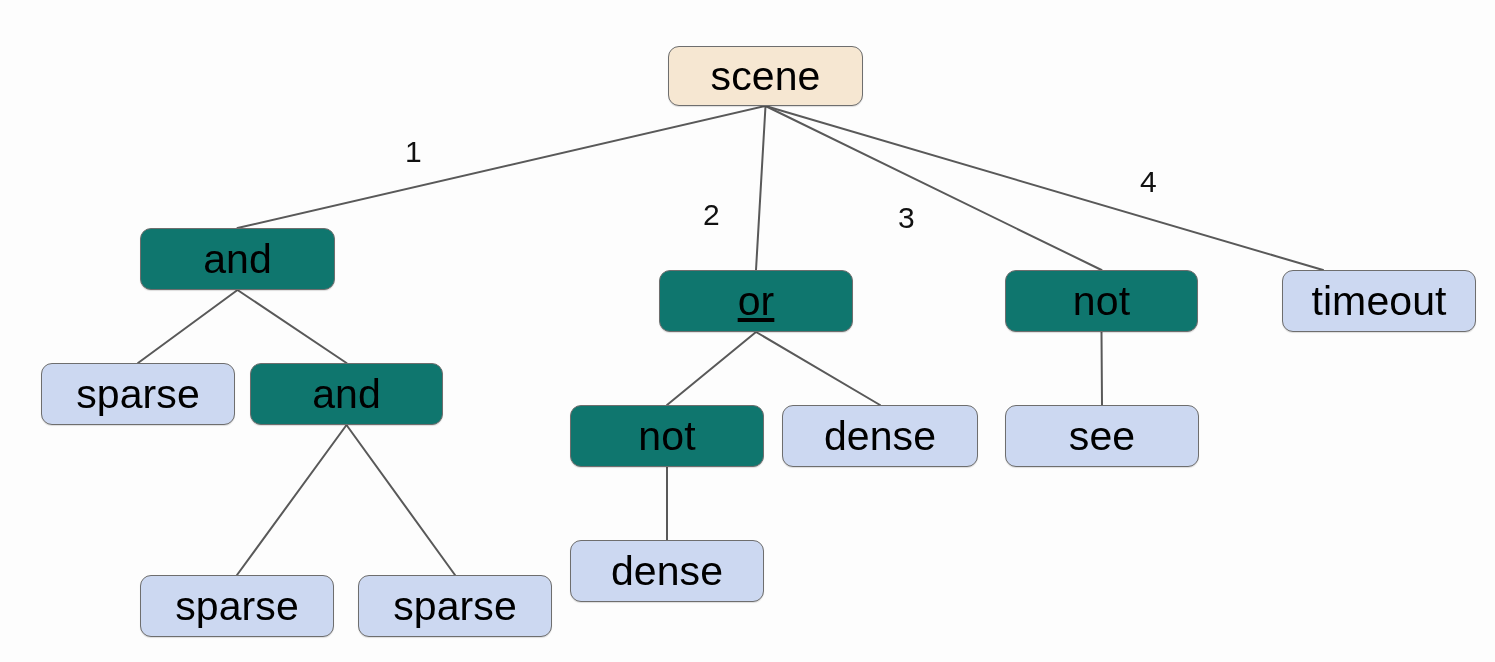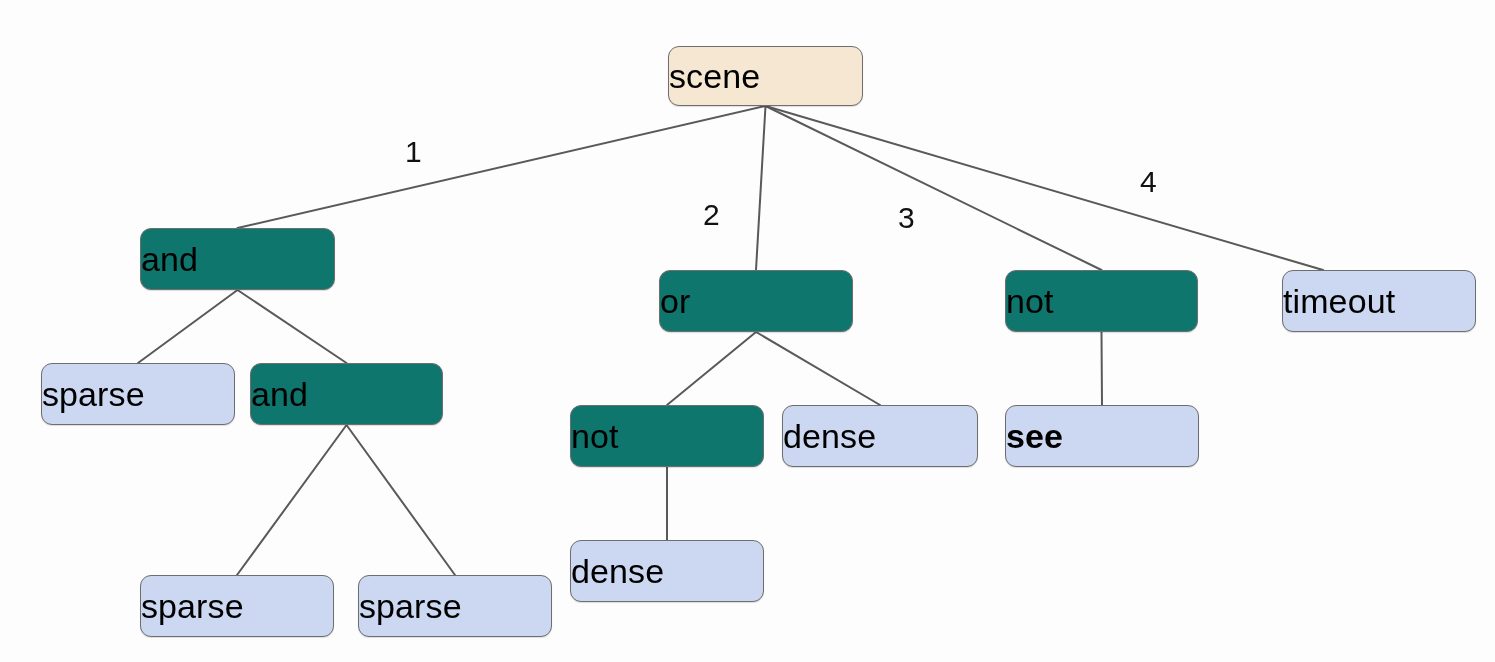--- a/index.html
+++ b/index.html
@@ -26,22 +26,23 @@
     height: 662px;
     pointer-events: none;
   }
   .node {
     position: absolute;
     box-sizing: border-box;
     border: 1.6px solid #6e6e6e;
     border-radius: 11px;
     display: flex;
     align-items: center;
+    justify-content: center;
     color: #000000;
-    font-size: 34px;
+    font-size: 41px;
     line-height: 1;
     letter-spacing: 0.1px;
     white-space: nowrap;
     box-shadow: 0 1px 1px rgba(0,0,0,0.13);
   }
   .node.root   { background: #f6e7d2; }
   .node.op     { background: #0f766e; }
   .node.leaf   { background: #ccd8f1; }
   .node .label { pointer-events: none; }
   .edge-label {
@@ -70,42 +71,42 @@
       <line x1="667" y1="467" x2="667" y2="540" stroke="#595959" stroke-width="2" stroke-linecap="round"></line>
       <line x1="1101.5" y1="332" x2="1102" y2="405" stroke="#595959" stroke-width="2" stroke-linecap="round"></line>
     </svg>
   <div id="node-layer">
       <div class="node root" style="left: 668px; top: 46px; width: 195px; height: 60px;">
         <span class="label">scene</span>
       </div>
       <div class="node op" style="left: 140px; top: 228px; width: 195px; height: 62px;">
         <span class="label">and</span>
       </div>
-      <div class="node op" style="left: 659px; top: 270px; width: 194px; height: 62px;">
+      <div class="node op" style="left: 659px; top: 270px; width: 194px; height: 62px; text-decoration: underline;">
         <span class="label">or</span>
       </div>
       <div class="node op" style="left: 1005px; top: 270px; width: 193px; height: 62px;">
         <span class="label">not</span>
       </div>
       <div class="node leaf" style="left: 1282px; top: 270px; width: 194px; height: 62px;">
         <span class="label">timeout</span>
       </div>
       <div class="node leaf" style="left: 41px; top: 363px; width: 194px; height: 62px;">
         <span class="label">sparse</span>
       </div>
       <div class="node op" style="left: 250px; top: 363px; width: 193px; height: 62px;">
         <span class="label">and</span>
       </div>
       <div class="node op" style="left: 570px; top: 405px; width: 194px; height: 62px;">
         <span class="label">not</span>
       </div>
       <div class="node leaf" style="left: 782px; top: 405px; width: 196px; height: 62px;">
         <span class="label">dense</span>
       </div>
-      <div class="node leaf" style="left: 1005px; top: 405px; width: 194px; height: 62px; font-weight: bold;">
+      <div class="node leaf" style="left: 1005px; top: 405px; width: 194px; height: 62px;">
         <span class="label">see</span>
       </div>
       <div class="node leaf" style="left: 570px; top: 540px; width: 194px; height: 62px;">
         <span class="label">dense</span>
       </div>
       <div class="node leaf" style="left: 140px; top: 575px; width: 194px; height: 62px;">
         <span class="label">sparse</span>
       </div>
       <div class="node leaf" style="left: 358px; top: 575px; width: 194px; height: 62px;">
         <span class="label">sparse</span>

